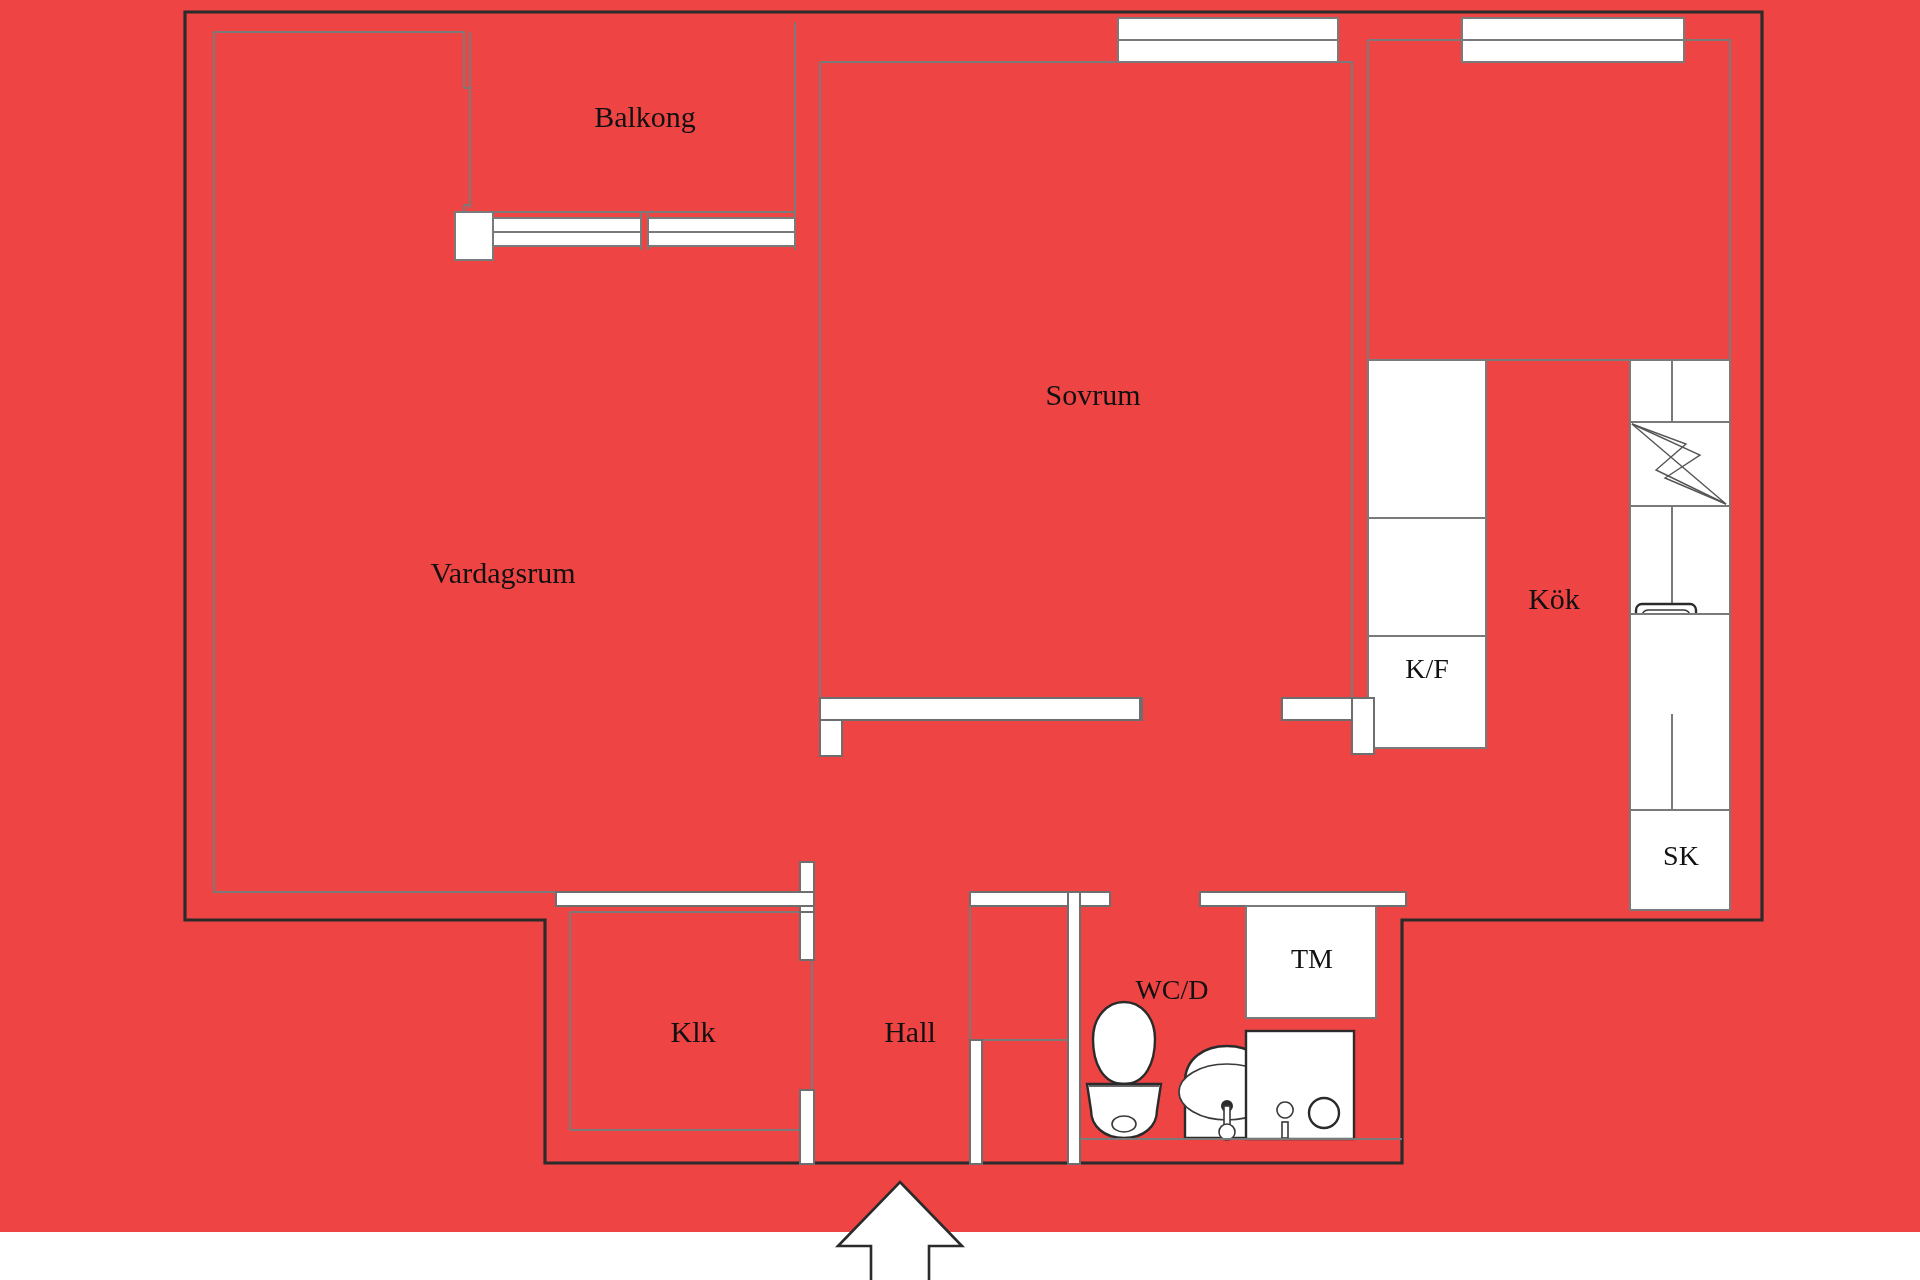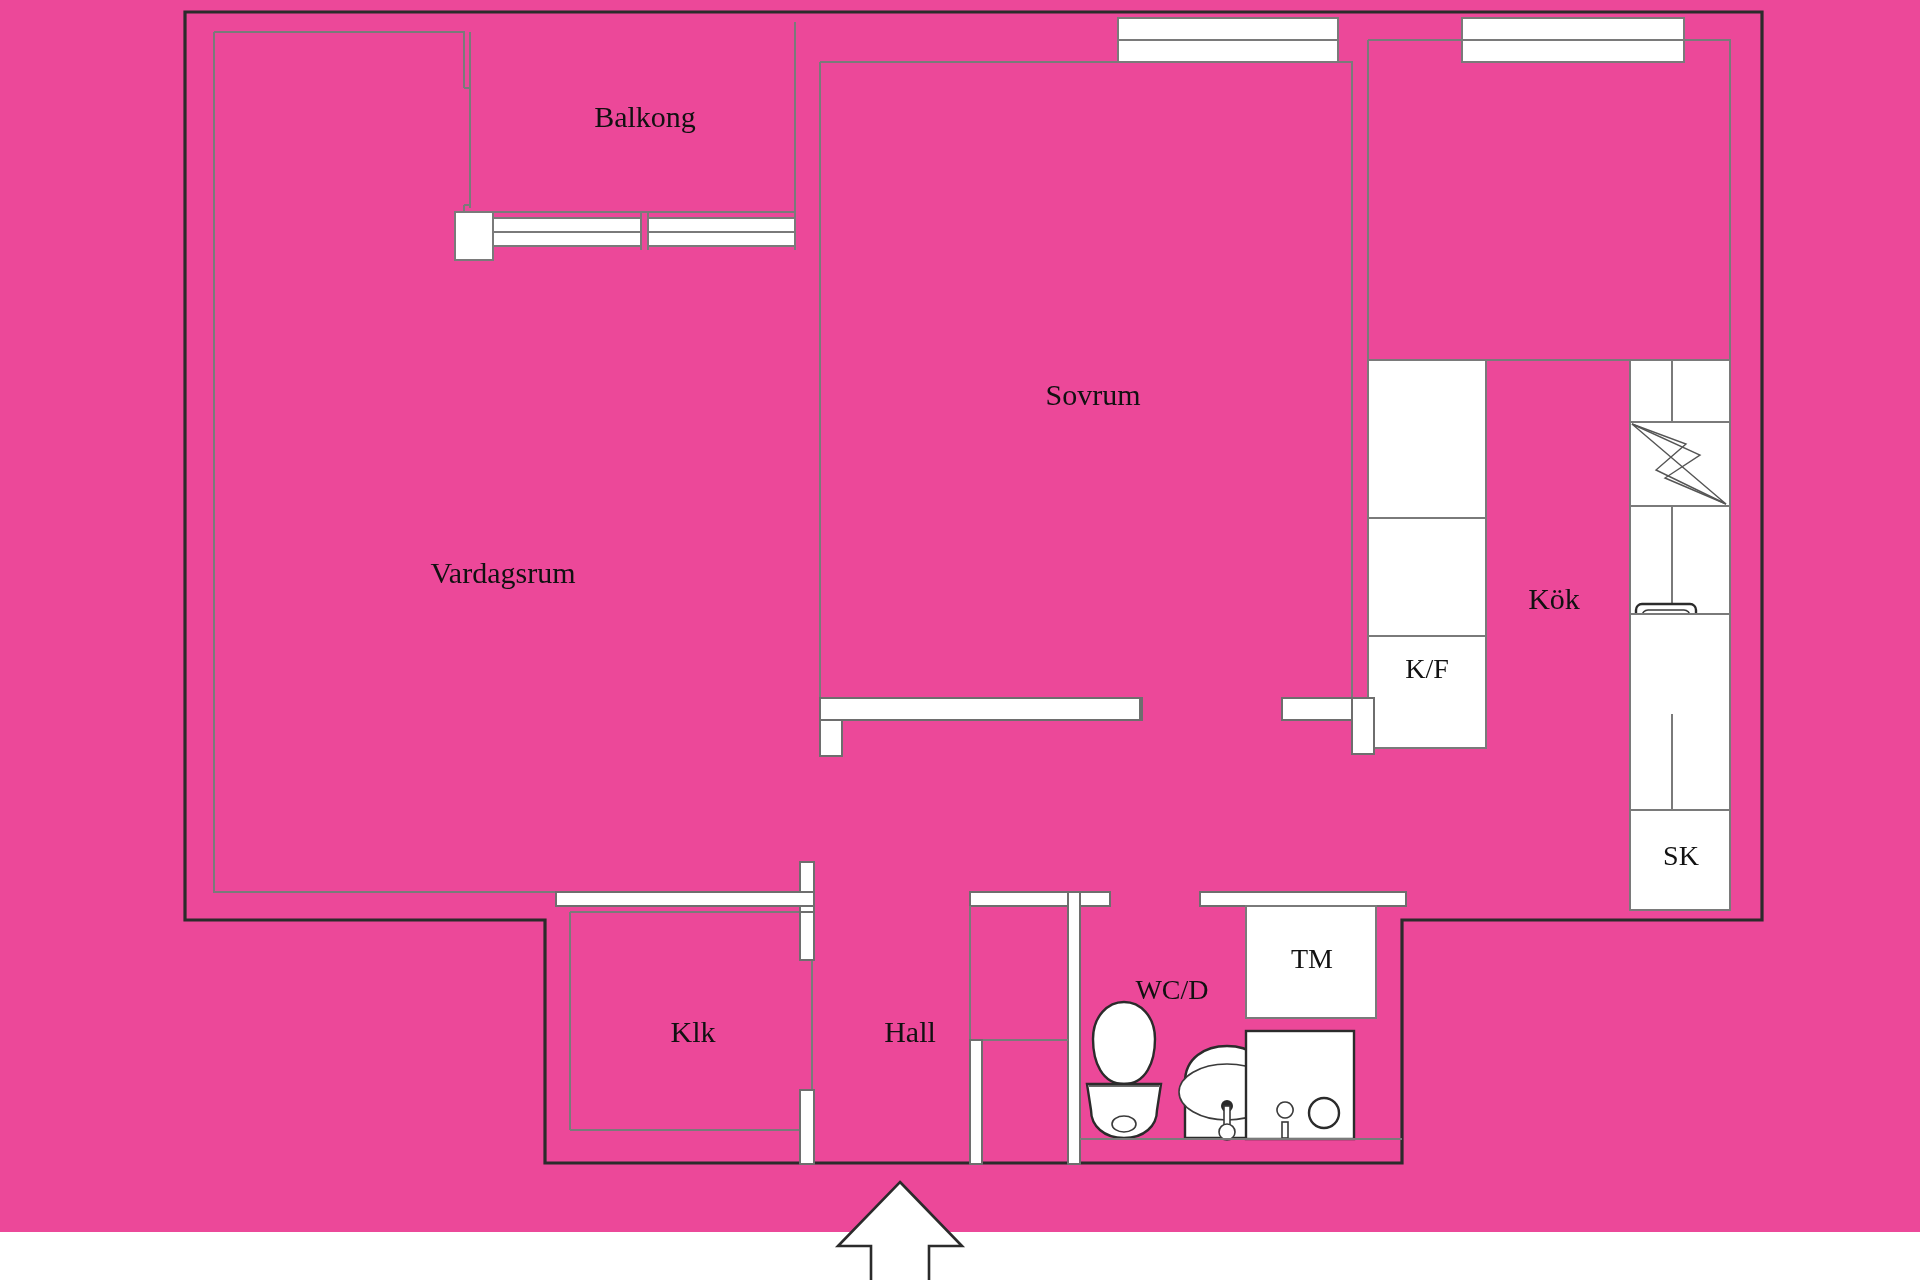--- a/index.html
+++ b/index.html
@@ -10,21 +10,21 @@
     height: 1280px;
     overflow: hidden;
   }
   body {
     font-family: "Liberation Serif", "DejaVu Serif", serif;
   }
   #floorplan-root {
     position: relative;
     width: 1920px;
     height: 1232px;
-    background: #ec4899;
+    background: #ef4444;
   }
   svg#plan {
     display: block;
     width: 1920px;
     height: 1280px;
   }
   .wall     { fill: #ffffff; stroke: #6e6e6e; stroke-width: 2; }
   .wall-out { fill: none;    stroke: #2b2b2b; stroke-width: 3.2; }
   .thin     { fill: none;    stroke: #7a7a7a; stroke-width: 2; }
   .thin-f   { fill: #ffffff; stroke: #7a7a7a; stroke-width: 2; }

